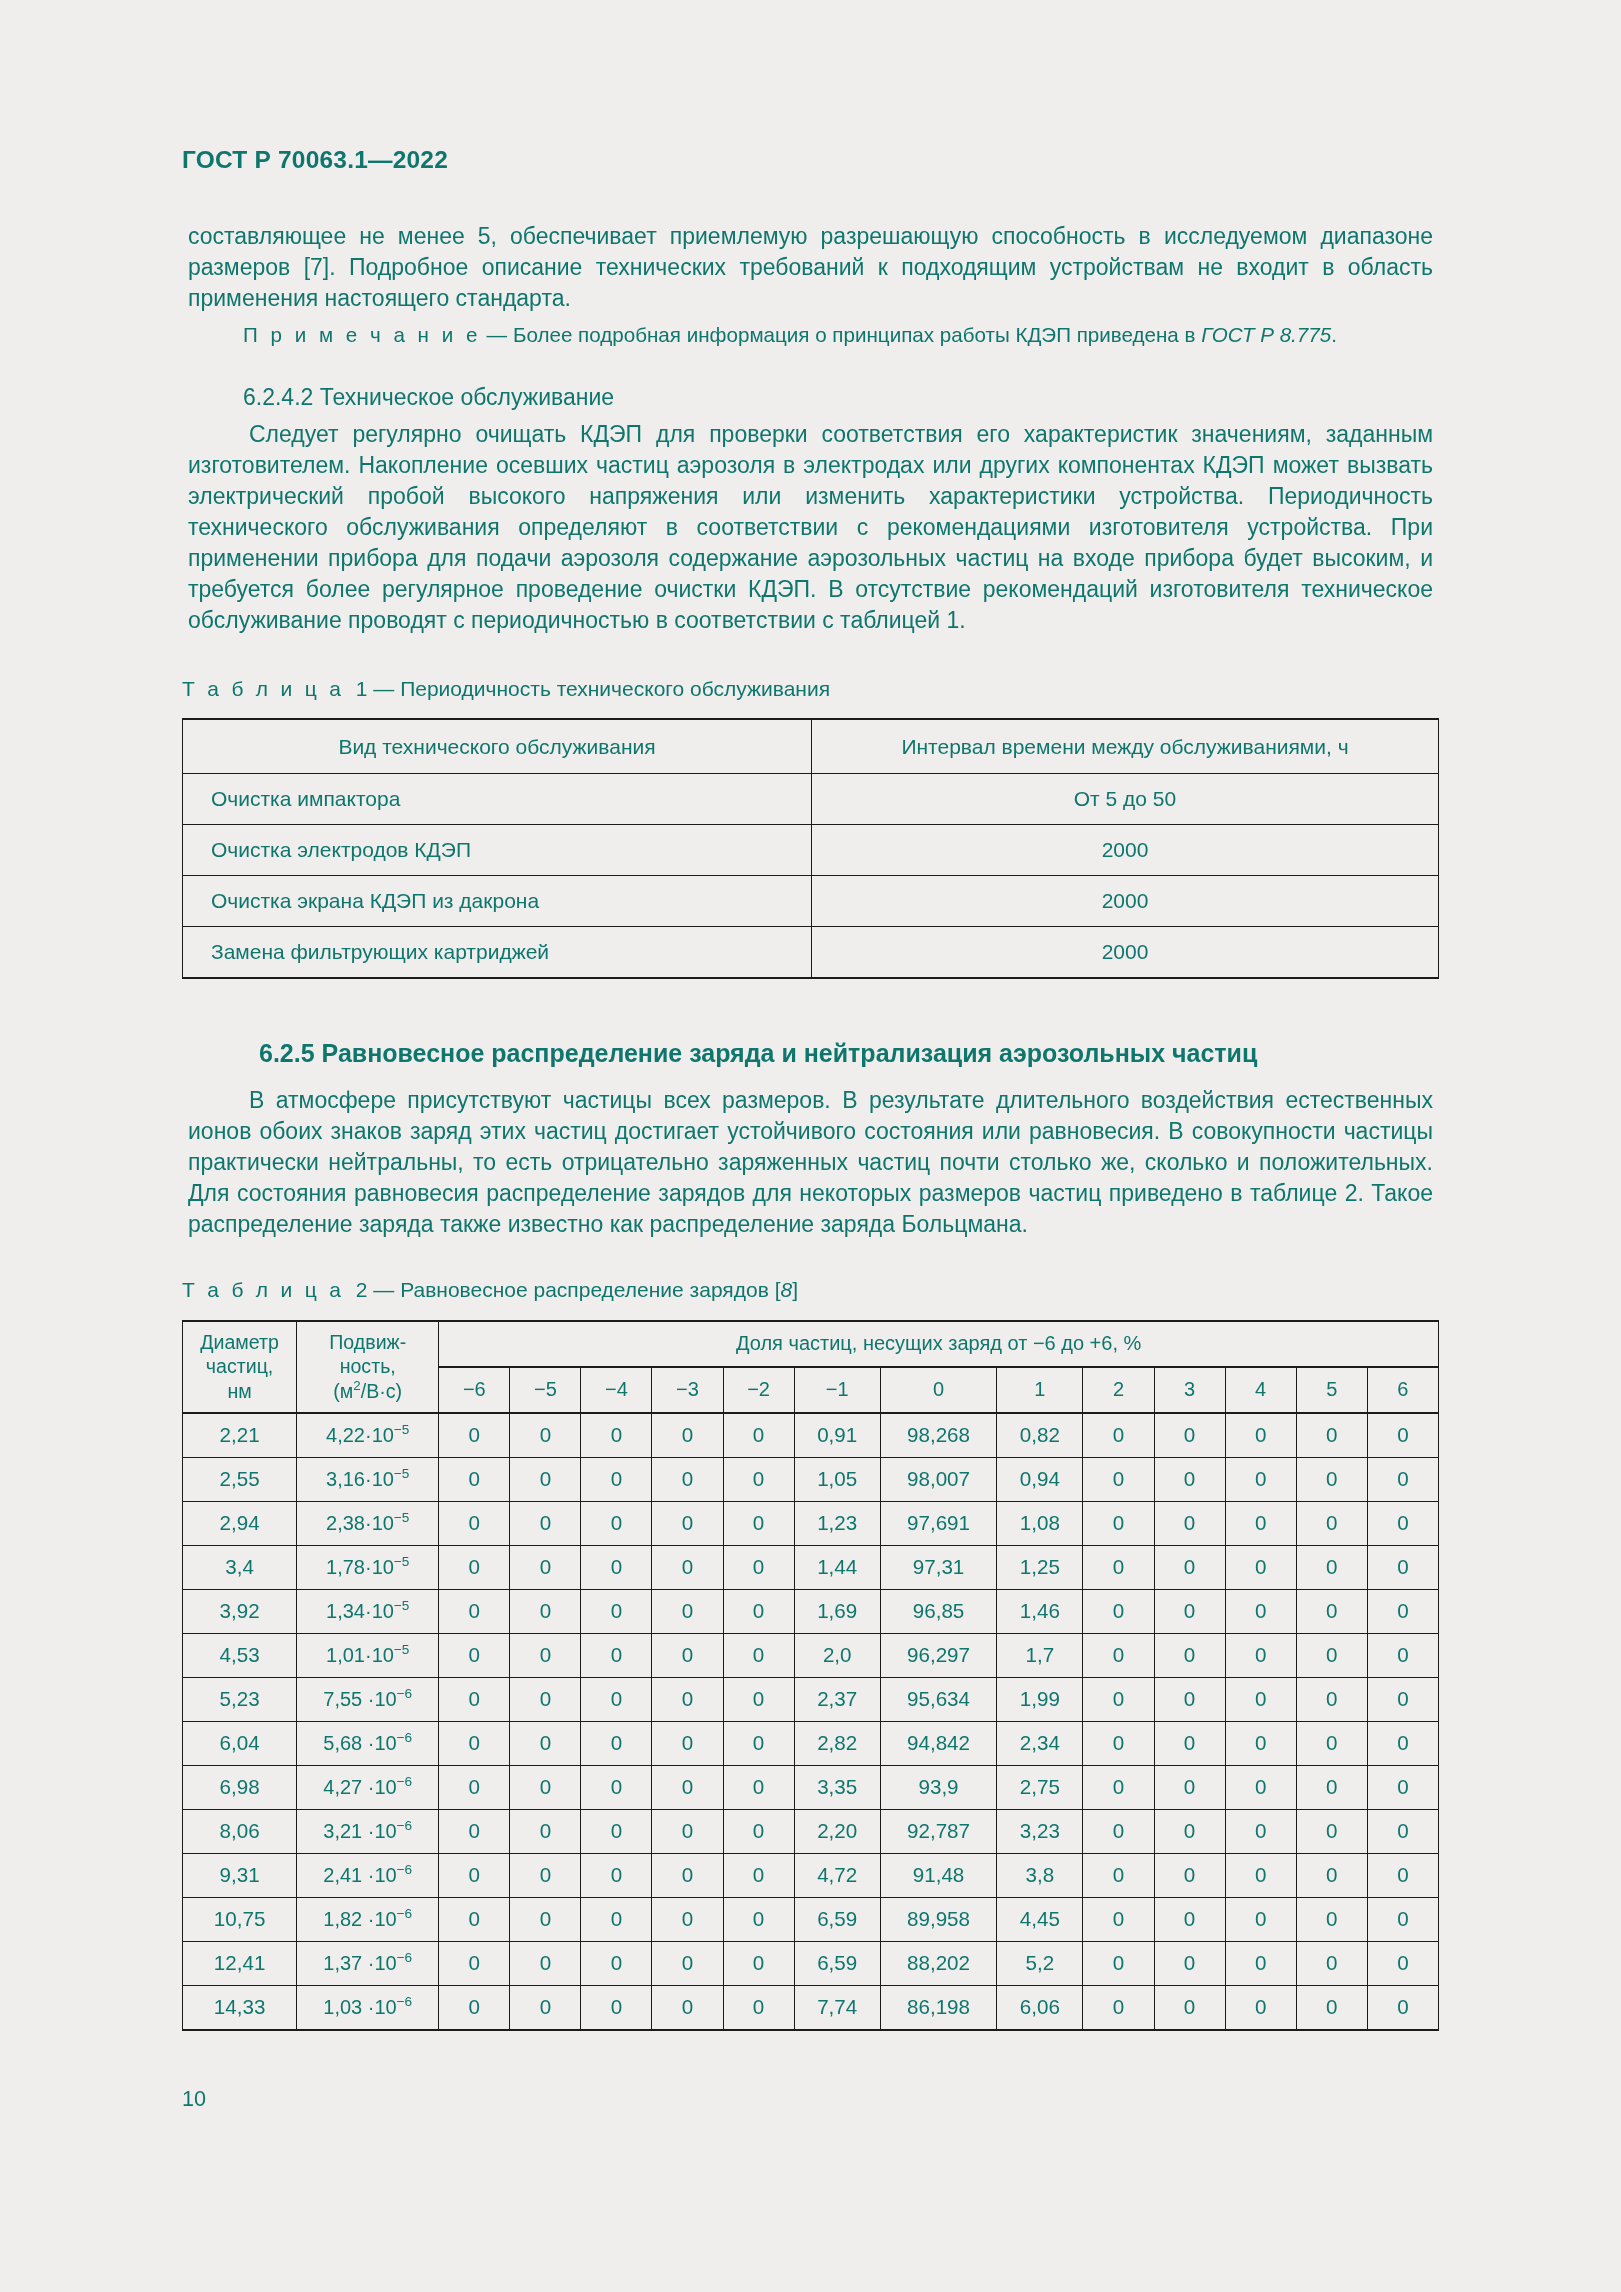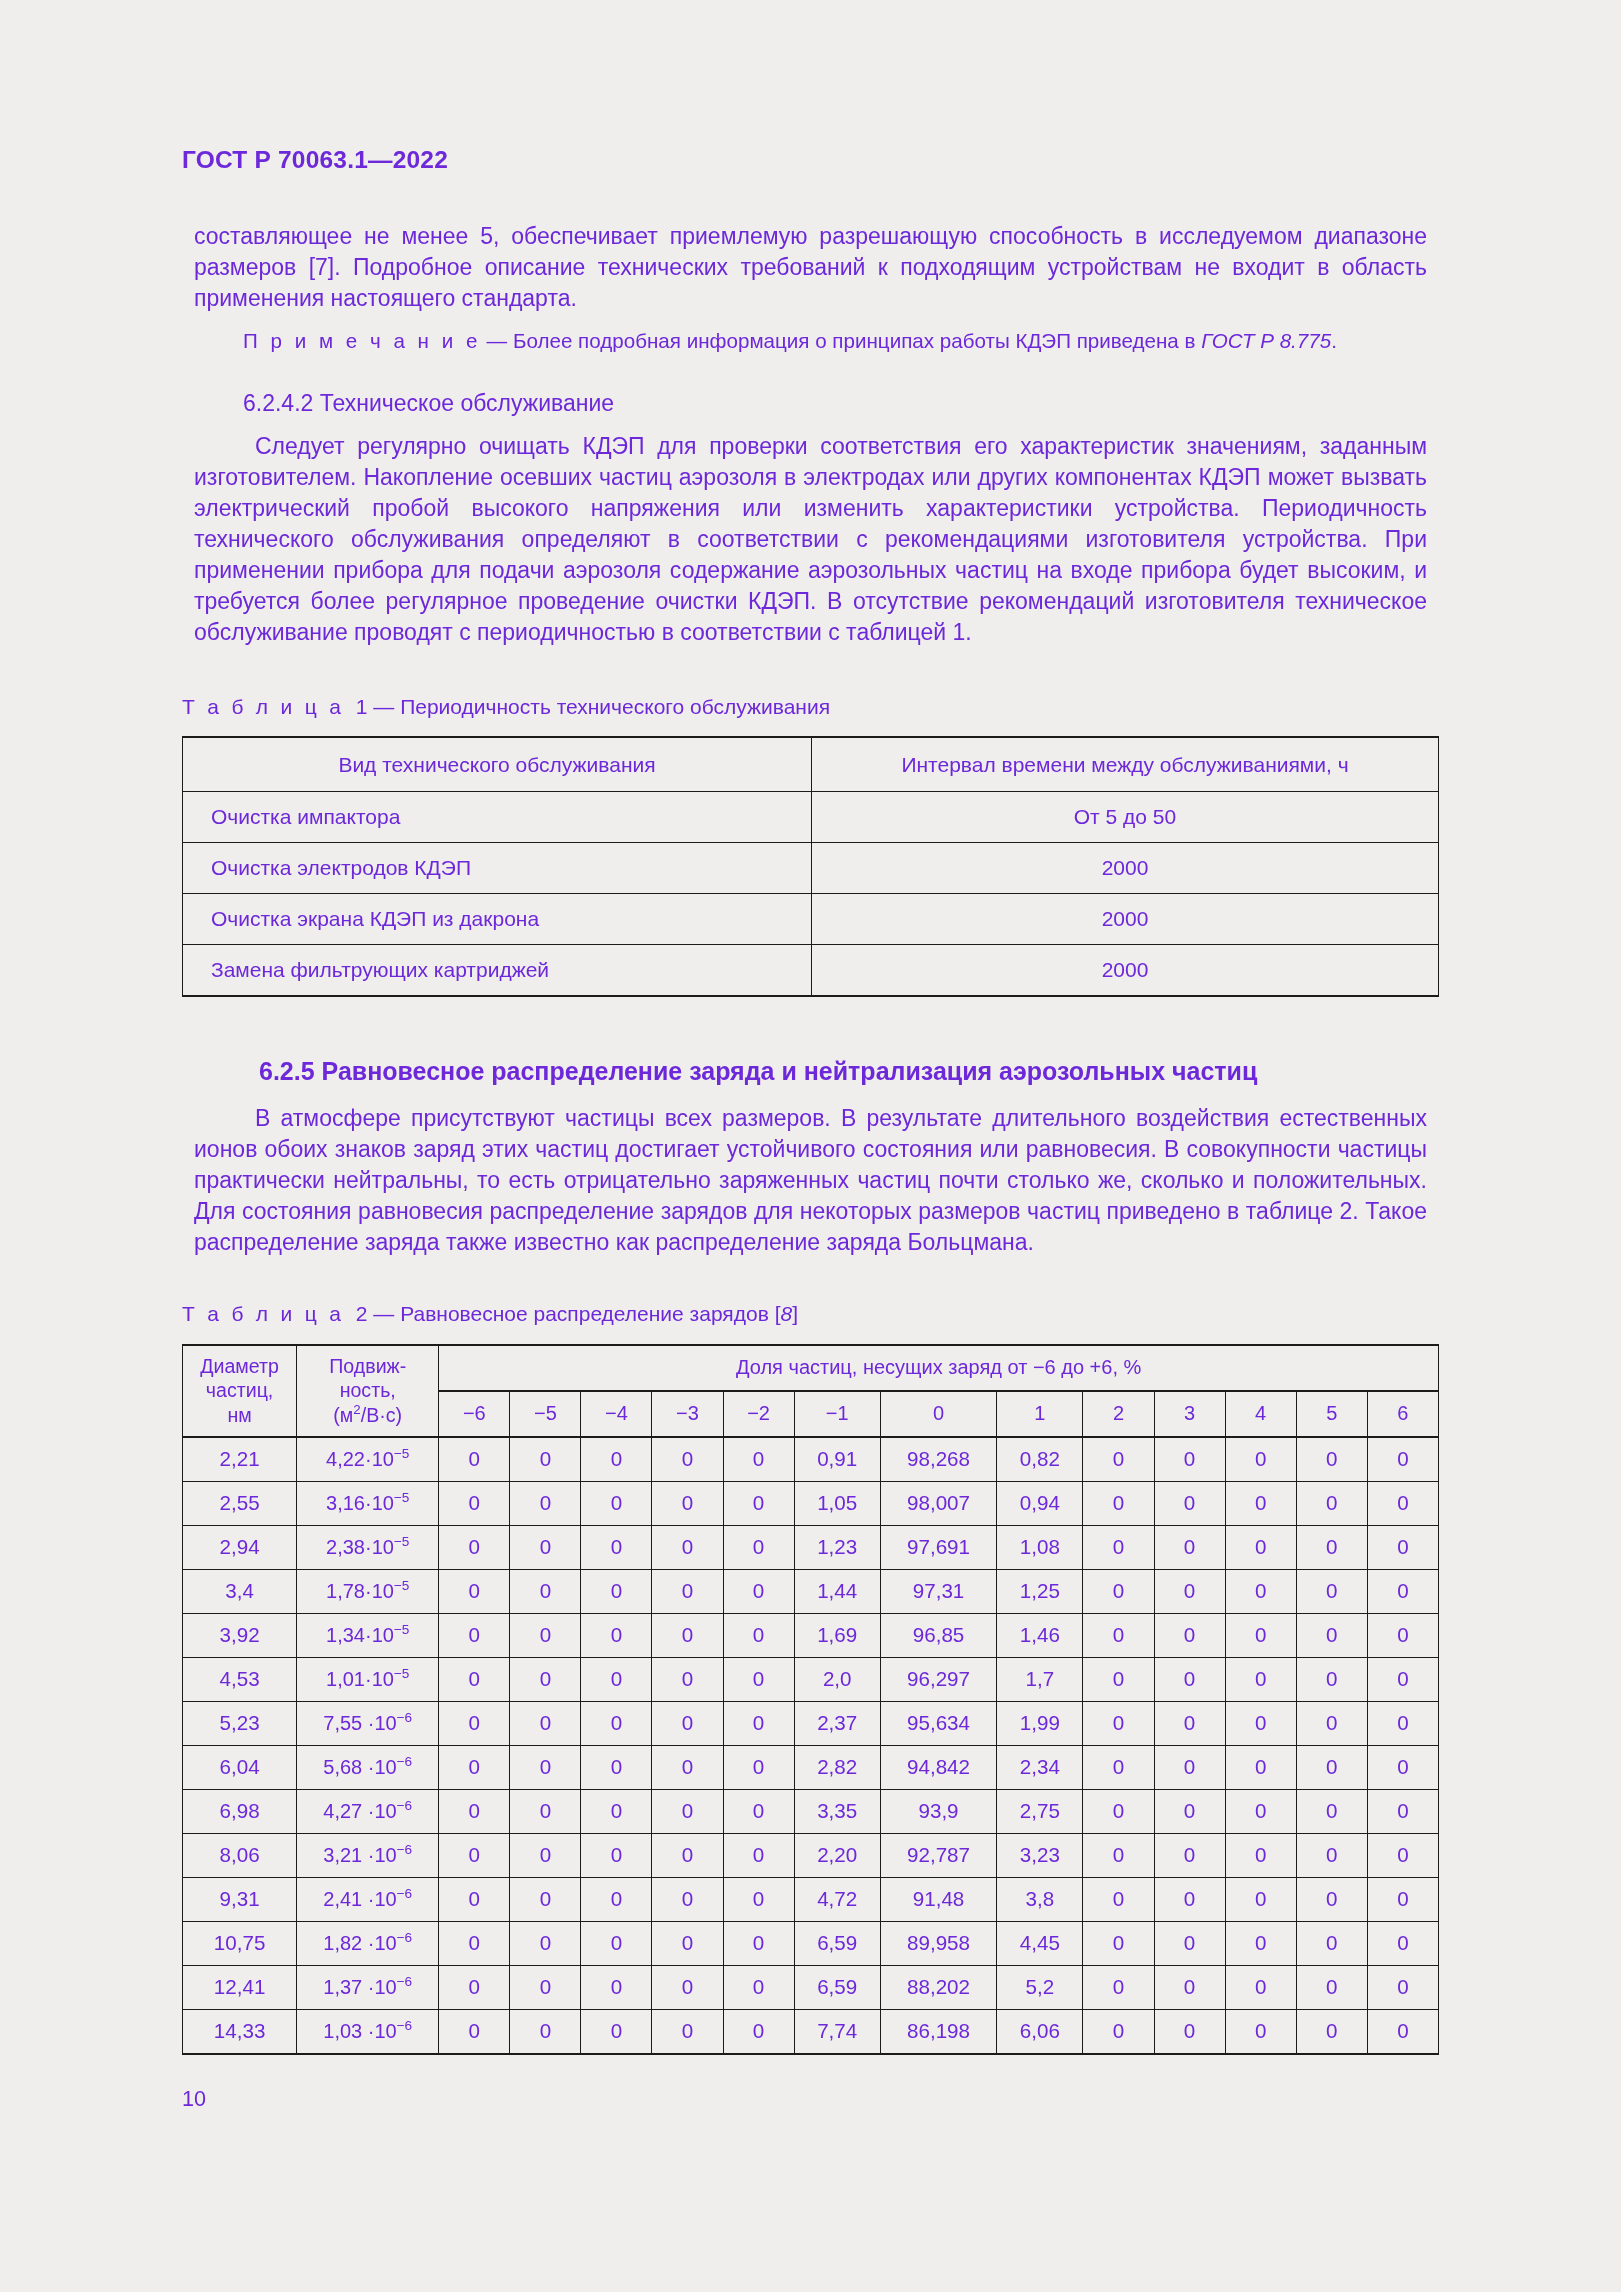--- a/index.html
+++ b/index.html
@@ -6,21 +6,21 @@
     margin: 0;
     padding: 0;
     background: #ffffff;
   }
   .page {
     position: relative;
     width: 1621px;
     height: 2293px;
     background: #efeeed;
     font-family: "Liberation Sans", sans-serif;
-    color: #6d28d9;
+    color: #0f766e;
     box-sizing: border-box;
     overflow: hidden;
   }
   .content {
     position: absolute;
     left: 182px;
     top: 147px;
     width: 1257px;
   }
 
@@ -30,21 +30,21 @@
     font-weight: bold;
     letter-spacing: 0.2px;
     margin: 0 0 47px 0;
     line-height: 1.1;
   }
 
   
   p.body {
     font-size: 23px;
     line-height: 31px;
-    margin: 12px;
+    margin: 6px;
     text-align: justify;
     text-justify: inter-word;
     hyphens: manual;
   }
   .indent { text-indent: 61px; }
 
   .note {
     font-size: 20.6px;
     line-height: 29px;
     margin: 5px 0 0 0;

